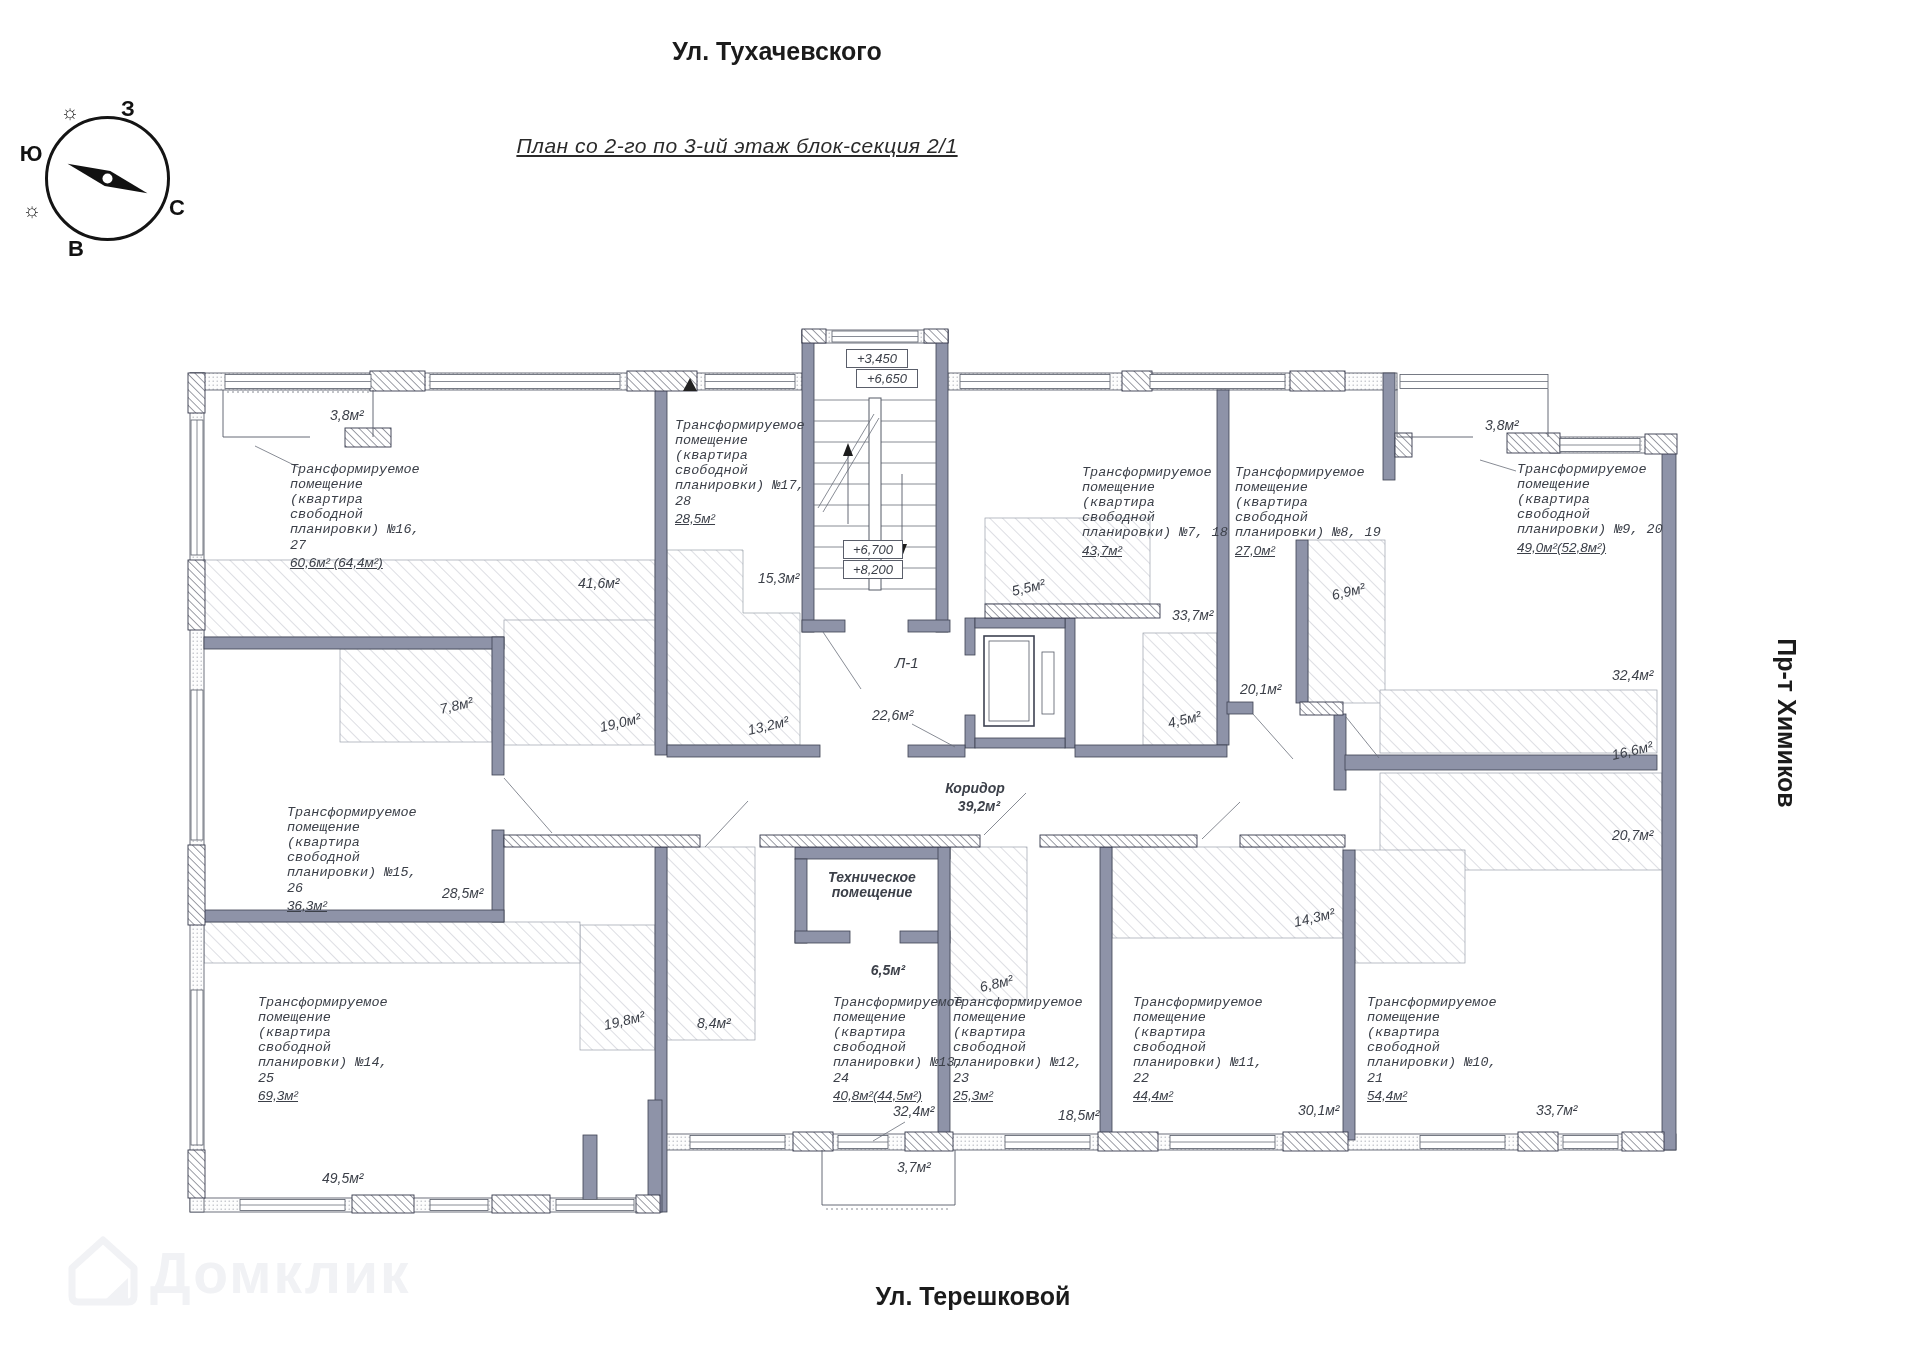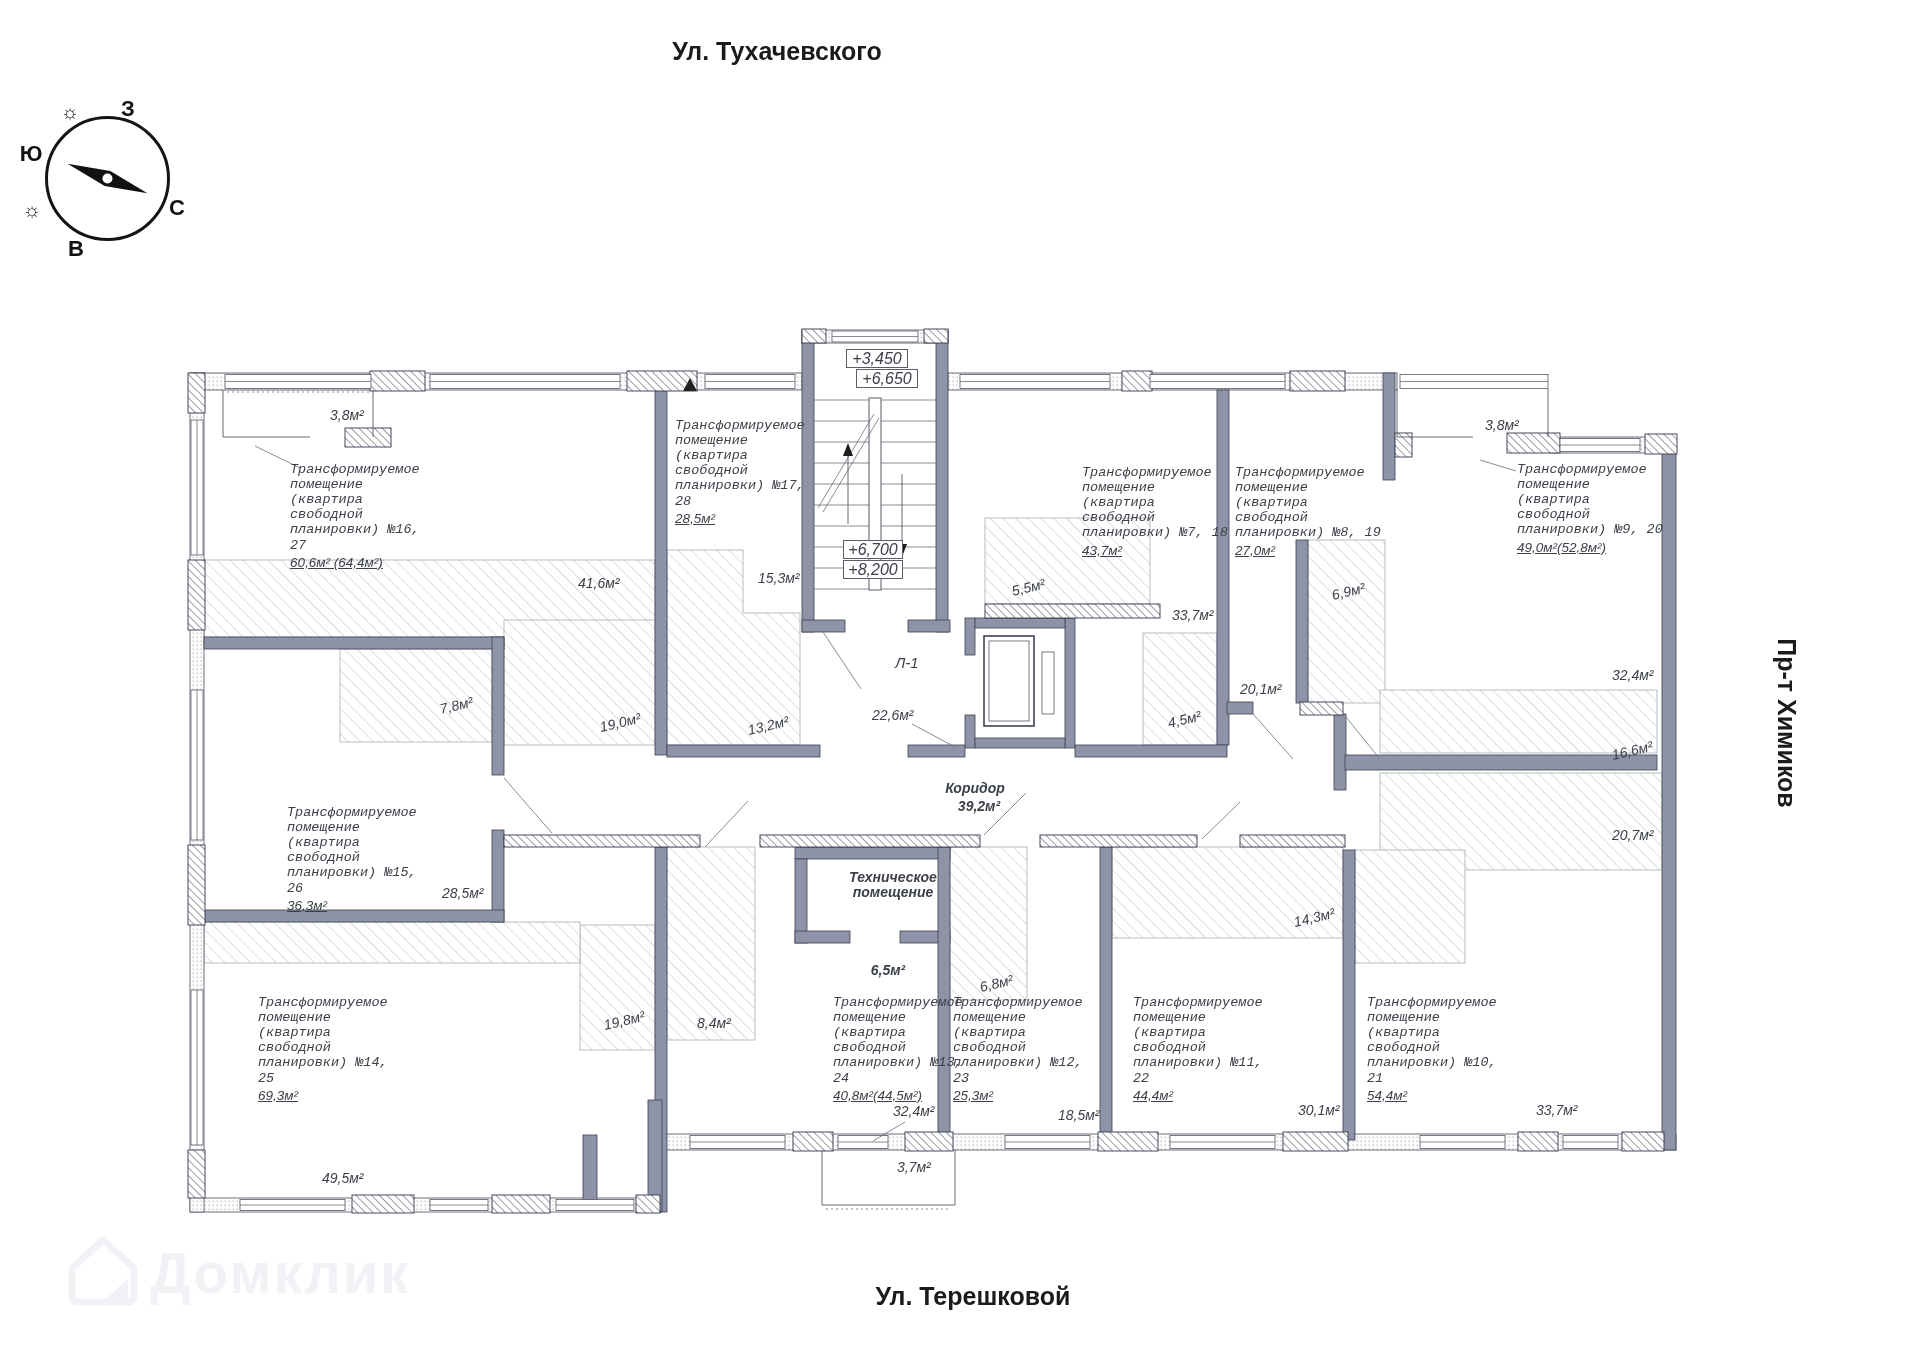--- a/index.html
+++ b/index.html
@@ -15,25 +15,25 @@
   .apt .ar{text-decoration:underline;margin-top:2px;}
   .ttl{position:absolute;z-index:6;color:#1b1b1b;font-weight:bold;font-size:25px;
        transform:translateX(-50%);white-space:nowrap;}
   .sub{position:absolute;z-index:6;color:#2a2a2a;font-style:italic;font-size:21px;
        text-decoration:underline;transform:translateX(-50%);white-space:nowrap;letter-spacing:.5px;}
   .vstreet{position:absolute;z-index:6;color:#1b1b1b;font-weight:bold;font-size:25px;
        transform:translate(-50%,-50%) rotate(90deg);white-space:nowrap;}
   .cmp{position:absolute;z-index:6;color:#111;font-weight:bold;font-size:22px;
        transform:translate(-50%,-50%);}
   .sun{position:absolute;z-index:6;color:#222;font-size:20px;transform:translate(-50%,-50%);}
-  .elev{position:absolute;z-index:5;color:#3c4049;font-style:italic;font-size:16px;
+  .elev{position:absolute;z-index:5;color:#3c4049;font-style:italic;font-size:13px;
         border:1px solid #5a5e6a;background:#fff;text-align:center;line-height:17px;
         white-space:nowrap;padding:0 3px;}
   .ctr{text-align:center;transform:translateX(-50%);font-weight:bold;}
-  .pre{white-space:pre-line;margin-left:21px;}
+  .pre{white-space:pre-line;}
   .wm-text{position:absolute;z-index:2;color:#f1f2f5;font-weight:bold;font-size:57px;
         letter-spacing:2px;}
 </style>
 </head>
 <body>
 
 <div id="canvas">
 
   <svg id="plan-svg" width="1920" height="1358" viewBox="0 0 1920 1358">
     <defs>
@@ -224,20 +224,21 @@
       <circle cx="107.5" cy="178.5" r="5" fill="#fff"></circle>
     </g>
 
     <g stroke="#f1f2f5" stroke-width="7" fill="none" stroke-linejoin="round" stroke-linecap="round">
       <path d="M72,1268 L103,1240 L134,1268 V1296 Q134,1302 128,1302 H78 Q72,1302 72,1296 Z"></path>
       <path d="M103,1302 L128,1278 V1302 Z" fill="#f1f2f5" stroke="none"></path>
     </g>
   </svg>
 
   <div class="ttl" style="left:777px;top:37px">Ул. Тухачевского</div>
+  <div class="sub" style="left:737px;top:134px">План со 2-го по 3-ий этаж блок-секция 2/1</div>
   <div class="vstreet" style="left:1786px;top:723px">Пр-т Химиков</div>
   <div class="ttl" style="left:973px;top:1282px">Ул. Терешковой</div>
   <div class="wm-text" style="left:150px;top:1240px">Домклик</div>
 
   <div class="cmp" style="left:128px;top:109px">З</div>
   <div class="cmp" style="left:31px;top:154px">Ю</div>
   <div class="cmp" style="left:177px;top:208px">С</div>
   <div class="cmp" style="left:76px;top:249px">В</div>
   <div class="sun" style="left:70px;top:112px">☼</div>
   <div class="sun" style="left:32px;top:210px">☼</div>

